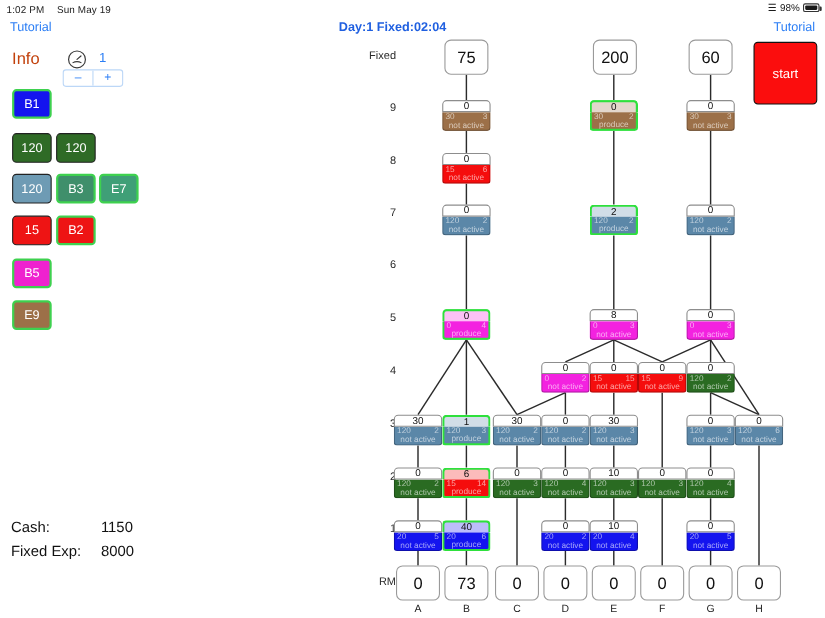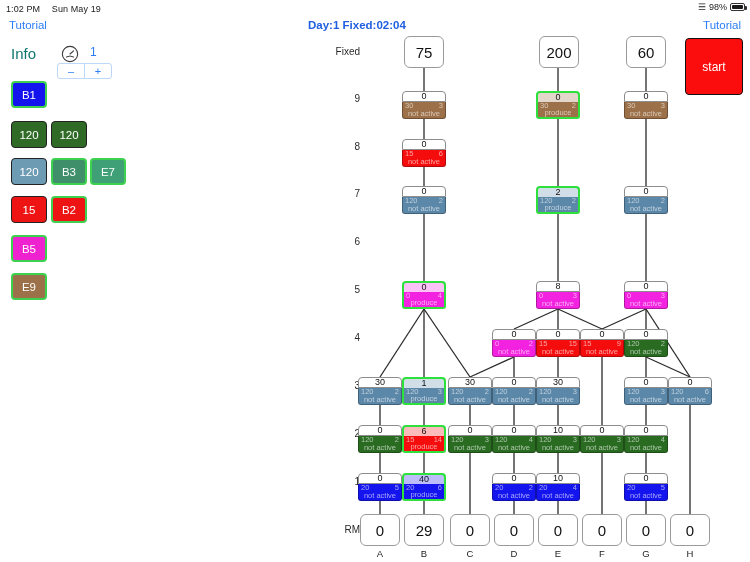--- a/index.html
+++ b/index.html
@@ -21,21 +21,21 @@
   #statusbar .left { position:absolute; left:6px; top:4px; letter-spacing:0.1px; }
   #statusbar .left .date { margin-left:9px; }
   #statusbar .right { position:absolute; right:5px; top:2px; display:flex; align-items:center; gap:3px; }
   .wifi-glyph { font-size:9px; line-height:9px; }
   .batt { display:inline-block; width:15px; height:8px; border:1px solid #333; border-radius:2px; position:relative; }
   .batt::after { content:""; position:absolute; right:-3px; top:2px; width:2px; height:4px; background:#333; border-radius:0 1px 1px 0; }
   .batt i { position:absolute; left:1px; top:1px; bottom:1px; width:82%; background:#1a1a1a; border-radius:1px; display:block; }
 
   
   #restart { position:absolute; left:9px; top:19px; font-size:11.5px; color:#2b7ef5; cursor:pointer; }
-  #infoLabel { position:absolute; left:11px; top:45px; font-size:15px; color:#0f766e; }
+  #infoLabel { position:absolute; left:11px; top:45px; font-size:15px; color:#c2410c; }
   #gauge { position:absolute; left:61px; top:45px; width:18px; height:18px; }
   #gaugeNum { position:absolute; left:90px; top:45px; font-size:12px; color:#2b7ef5; }
   #stepper {
     position:absolute; left:57px; top:63px; width:55px; height:16px;
     border:1px solid #bcd7f7; border-radius:3px; display:flex; overflow:hidden; background:#fff;
   }
   #stepper div {
     flex:1; display:flex; align-items:center; justify-content:center;
     font-size:11px; color:#2b7ef5; cursor:pointer;
   }
@@ -155,20 +155,28 @@
       <span>B5</span>
     </div>
     <div class="tile sel" style="left: 11px; top: 273px; background: rgb(156, 112, 72);">
       <span>E9</span>
     </div>
   </div>
 
 <div id="cashWrap">
   <table>
     <tbody>
+        <tr>
+      <td>Cash:</td>
+      <td class="val">1150</td>
+    </tr>
+    <tr>
+      <td>Fixed Exp:</td>
+      <td class="val">8000</td>
+    </tr>
   </tbody>
     </table>
 </div>
 
 <div id="daytime">Day:1 Fixed:02:04</div>
 <div id="tutorial">Tutorial</div>
 <div id="startBtn">start</div>
 
 <svg id="edges">
     <line x1="424" y1="68" x2="424" y2="91" stroke="#2b2b2b" stroke-width="1.3"></line>
@@ -226,21 +234,21 @@
     <div class="rowlabel" style="left: 300px; top: 332px;">4</div>
     <div class="rowlabel" style="left: 300px; top: 380px;">3</div>
     <div class="rowlabel" style="left: 300px; top: 428px;">2</div>
     <div class="rowlabel" style="left: 300px; top: 476px;">1</div>
     <div class="rowlabel" style="left: 300px; top: 524px;">RM</div>
     <div class="sbox" style="left: 404px; top: 36px;">75</div>
     <div class="sbox" style="left: 539px; top: 36px;">200</div>
     <div class="sbox" style="left: 626px; top: 36px;">60</div>
     <div class="sbox" style="left: 360px; top: 514px;">0</div>
     <div class="rmlabel" style="left: 360px; top: 548px;">A</div>
-    <div class="sbox" style="left: 404px; top: 514px;">29</div>
+    <div class="sbox" style="left: 404px; top: 514px;">73</div>
     <div class="rmlabel" style="left: 404px; top: 548px;">B</div>
     <div class="sbox" style="left: 450px; top: 514px;">0</div>
     <div class="rmlabel" style="left: 450px; top: 548px;">C</div>
     <div class="sbox" style="left: 494px; top: 514px;">0</div>
     <div class="rmlabel" style="left: 494px; top: 548px;">D</div>
     <div class="sbox" style="left: 538px; top: 514px;">0</div>
     <div class="rmlabel" style="left: 538px; top: 548px;">E</div>
     <div class="sbox" style="left: 582px; top: 514px;">0</div>
     <div class="rmlabel" style="left: 582px; top: 548px;">F</div>
     <div class="sbox" style="left: 626px; top: 514px;">0</div>

